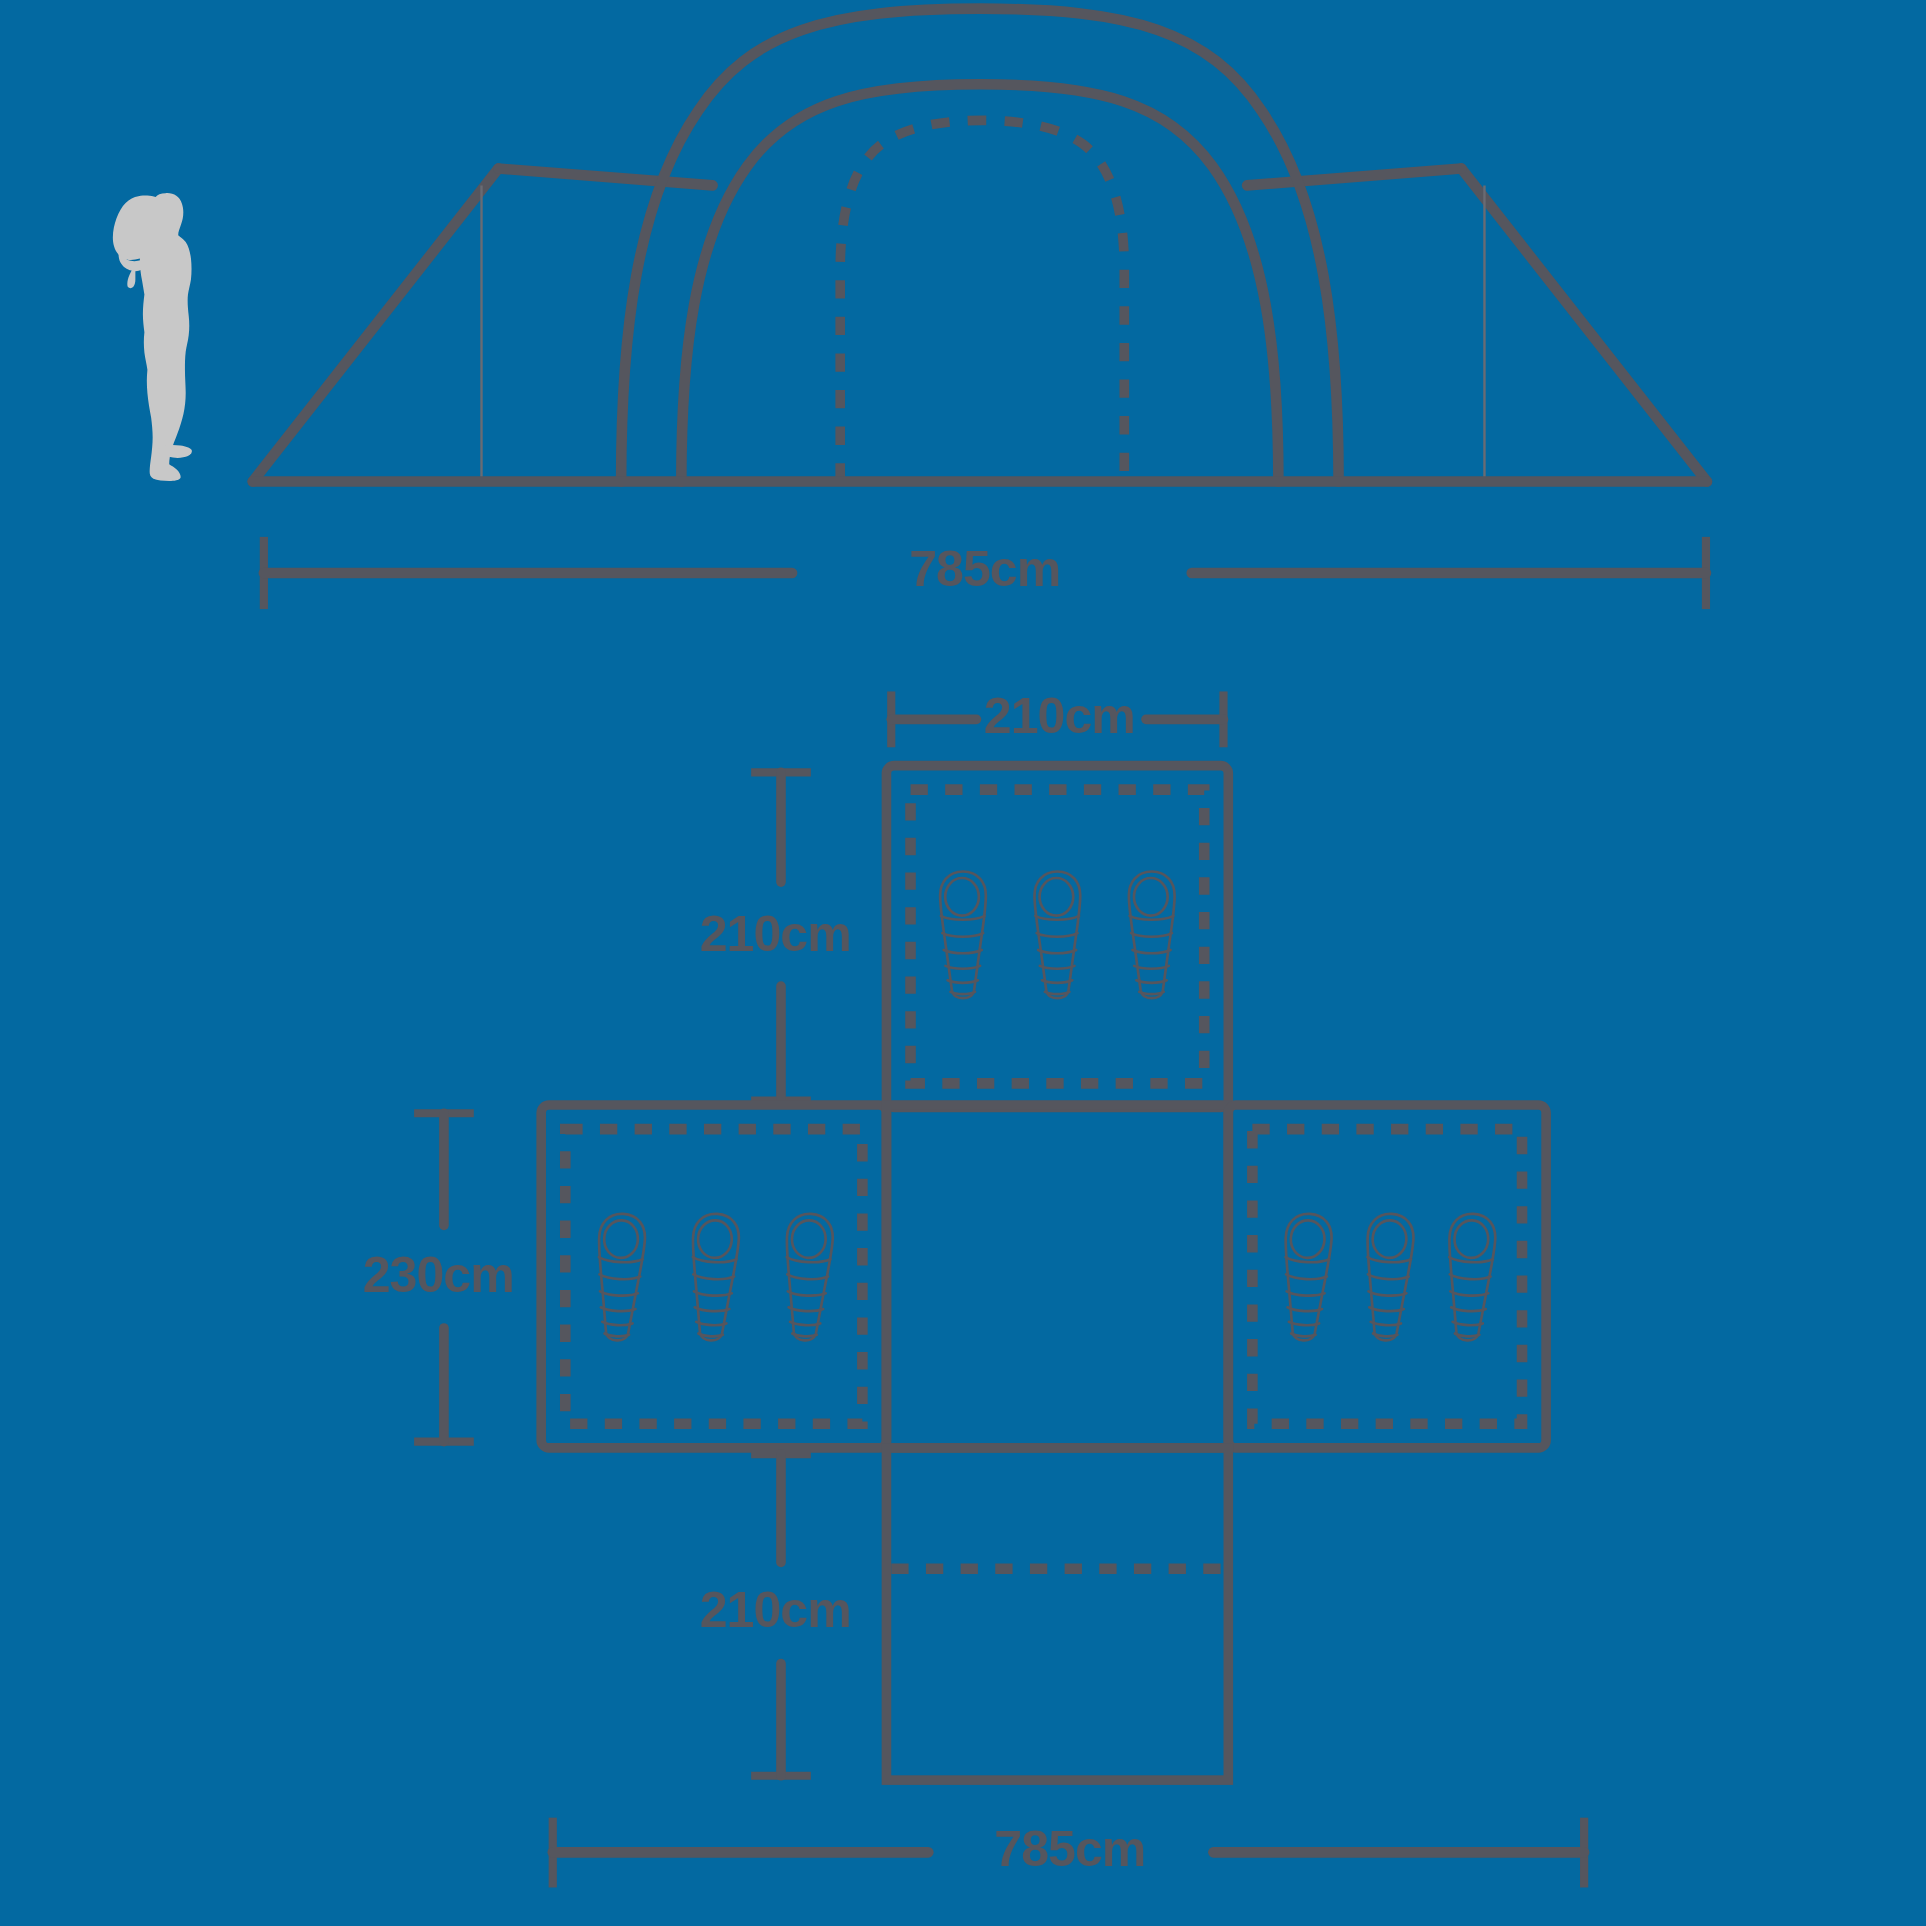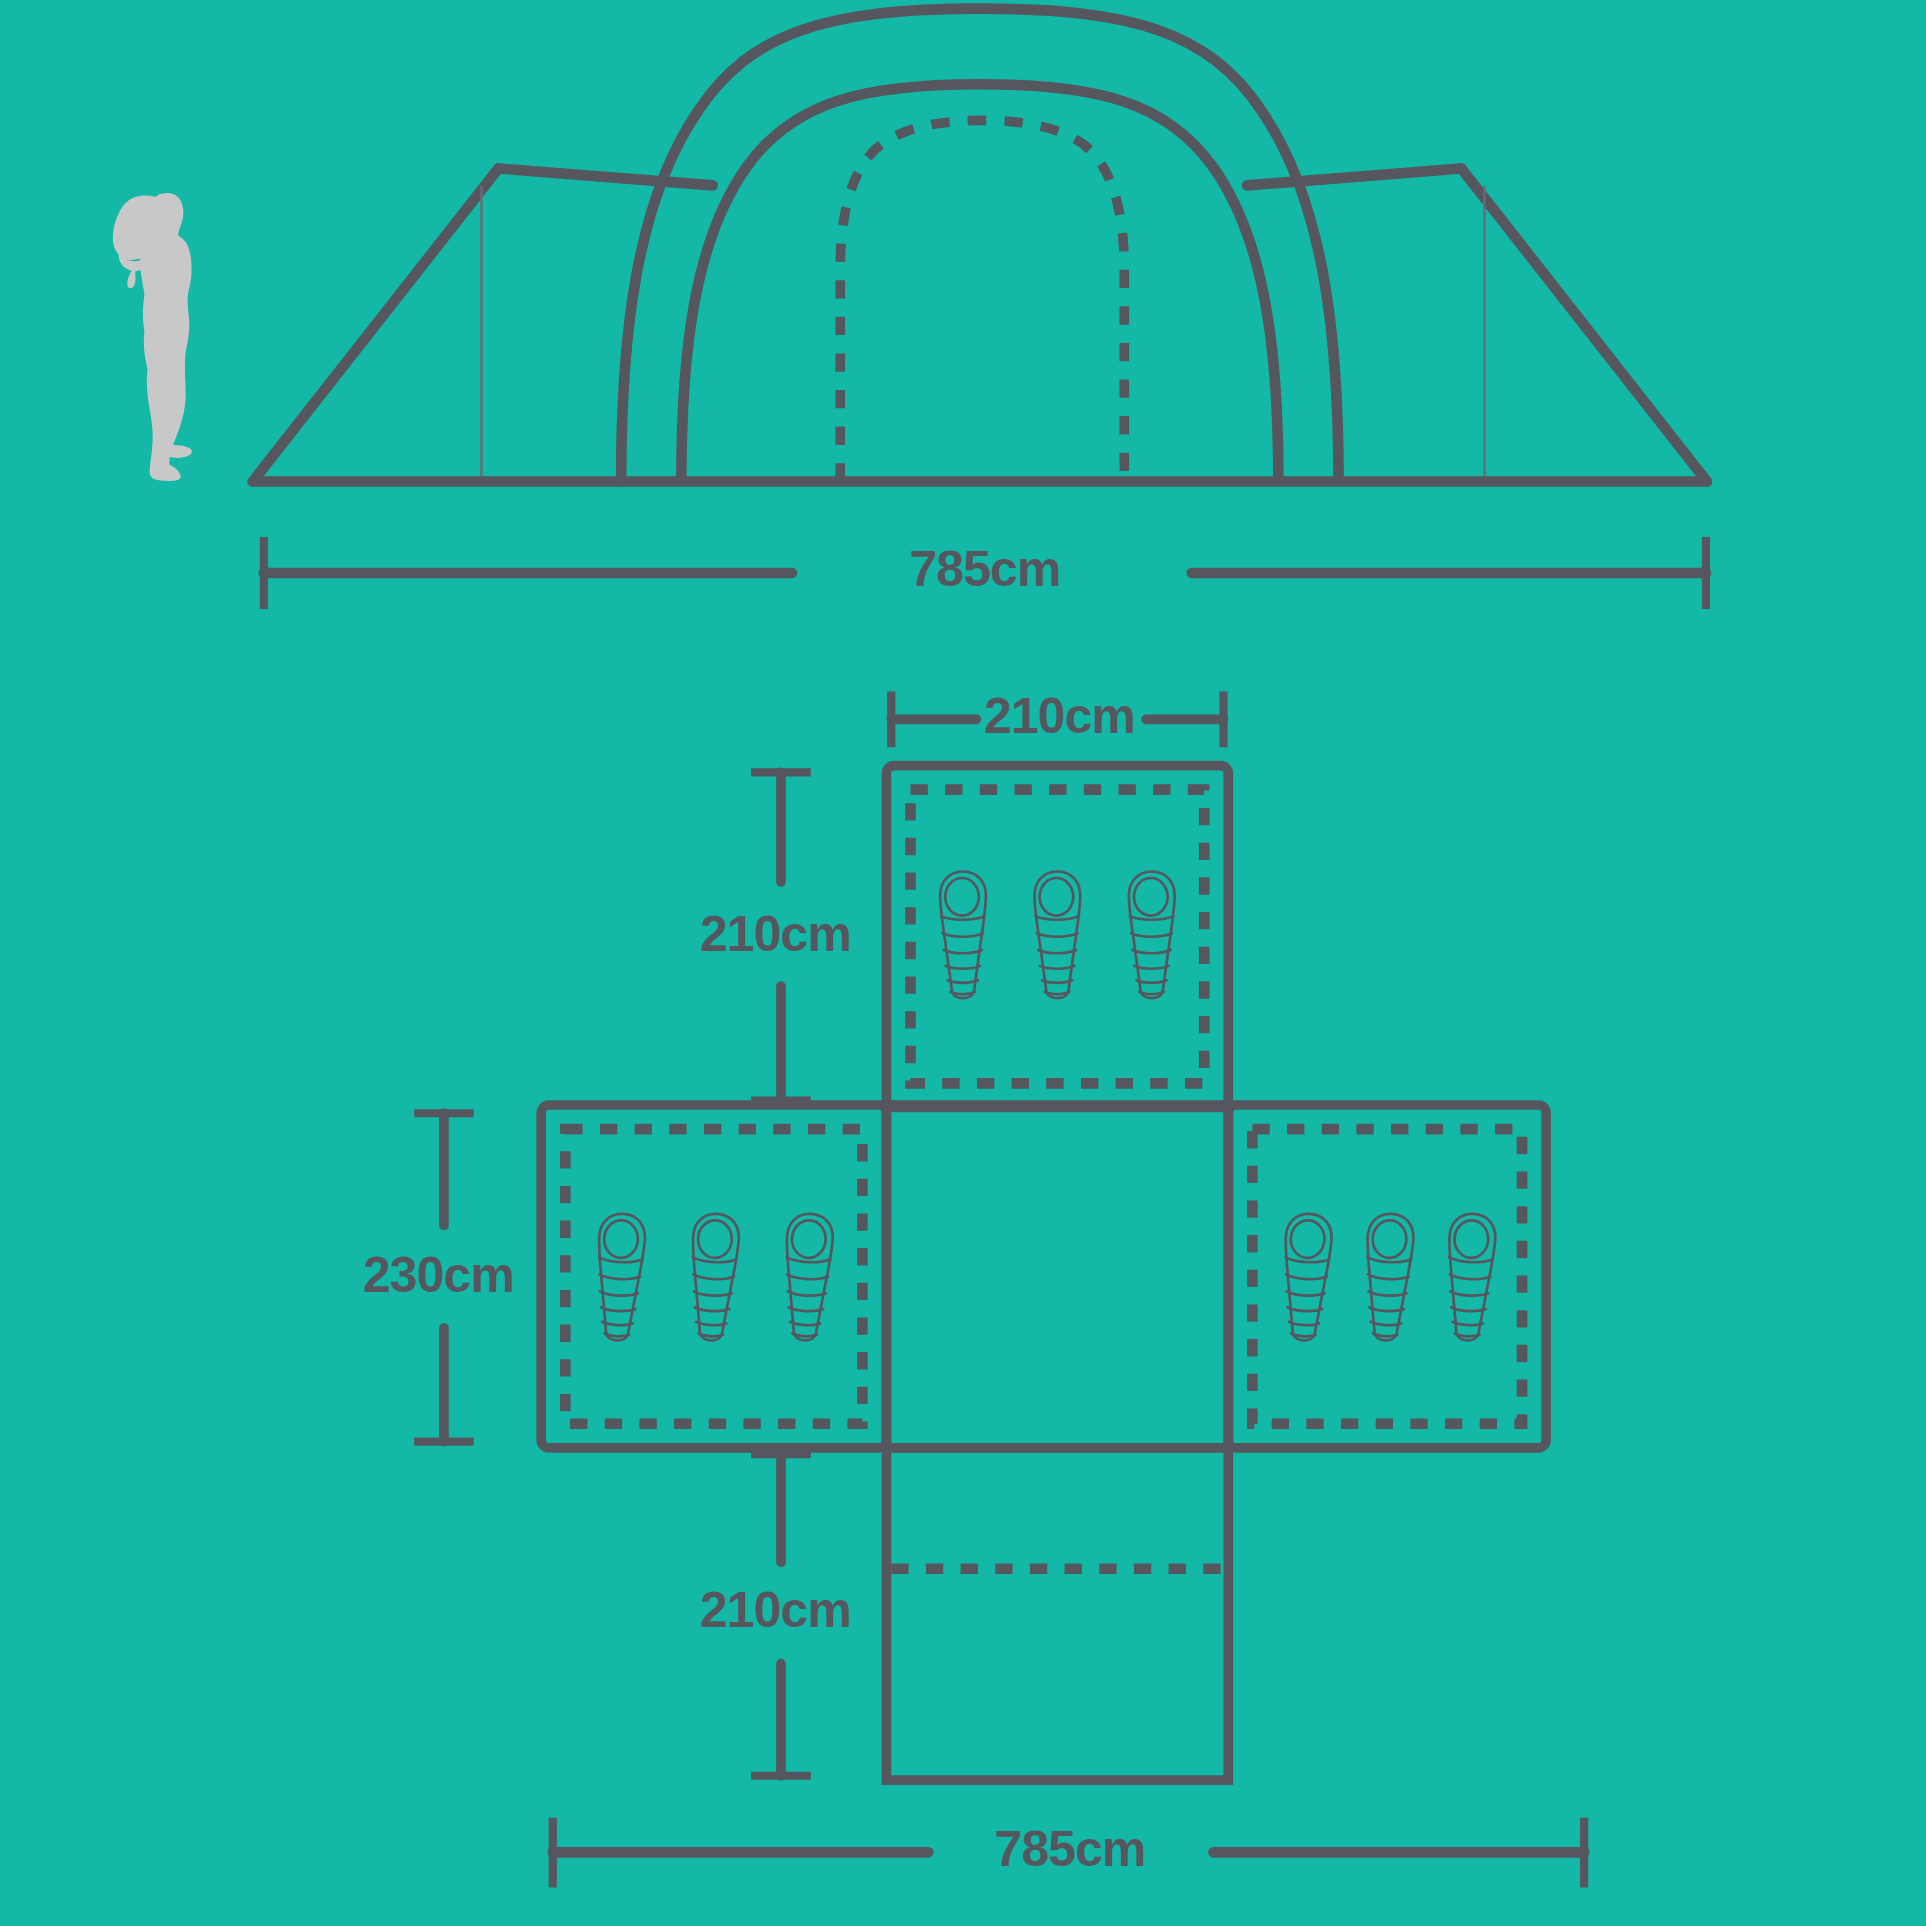--- a/index.html
+++ b/index.html
@@ -10,21 +10,21 @@
   body {
     width: 1926px;
     height: 1926px;
     font-family: "Liberation Sans", sans-serif;
     overflow: hidden;
   }
   #stage {
     position: relative;
     width: 1926px;
     height: 1926px;
-    background: #14b8a6;
+    background: #0369a1;
   }
   svg#diagram {
     display: block;
     width: 1926px;
     height: 1926px;
   }
   .dim-label {
     font-family: "Liberation Sans", sans-serif;
     font-weight: bold;
     font-size: 104px;

